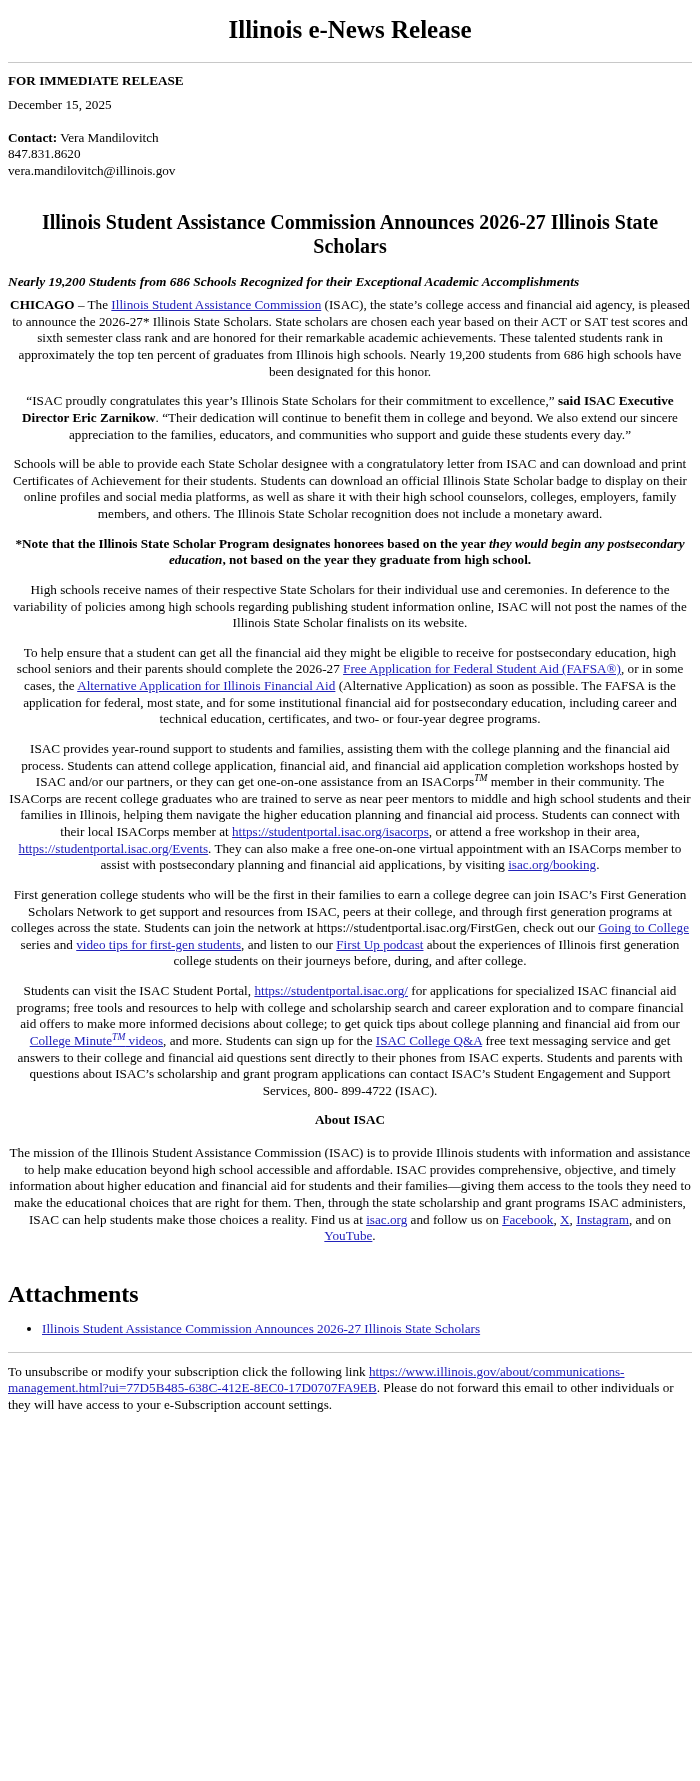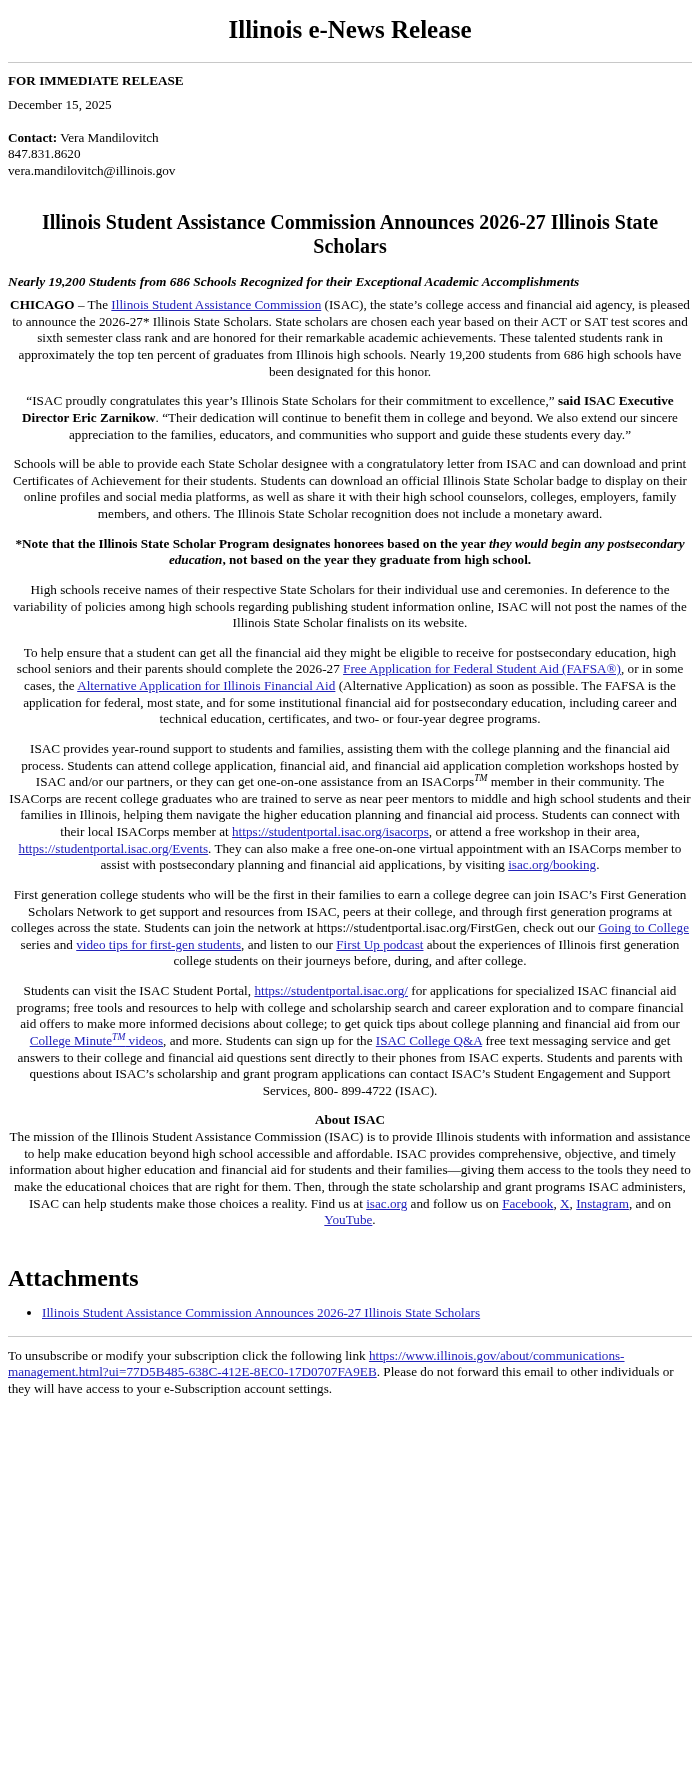--- a/index.html
+++ b/index.html
@@ -57,21 +57,21 @@
     font-style: italic;
     font-size: 13.4px;
     margin: 0 0 6px 0;
     line-height: 1.25;
   }
   p.body {
     margin: 0 0 13px 0;
     text-align: center;
     line-height: 1.26;
   }
-  p.tight { margin-bottom: 0; }
+  p.tight { margin-bottom: 16px; }
   b, strong { font-weight: bold; }
   i, em { font-style: italic; }
   a.link {
     color: #2222bb;
     text-decoration: underline;
   }
   h3.attachments {
     font-size: 24px;
     font-weight: bold;
     margin: 34px 0 12px 0;

